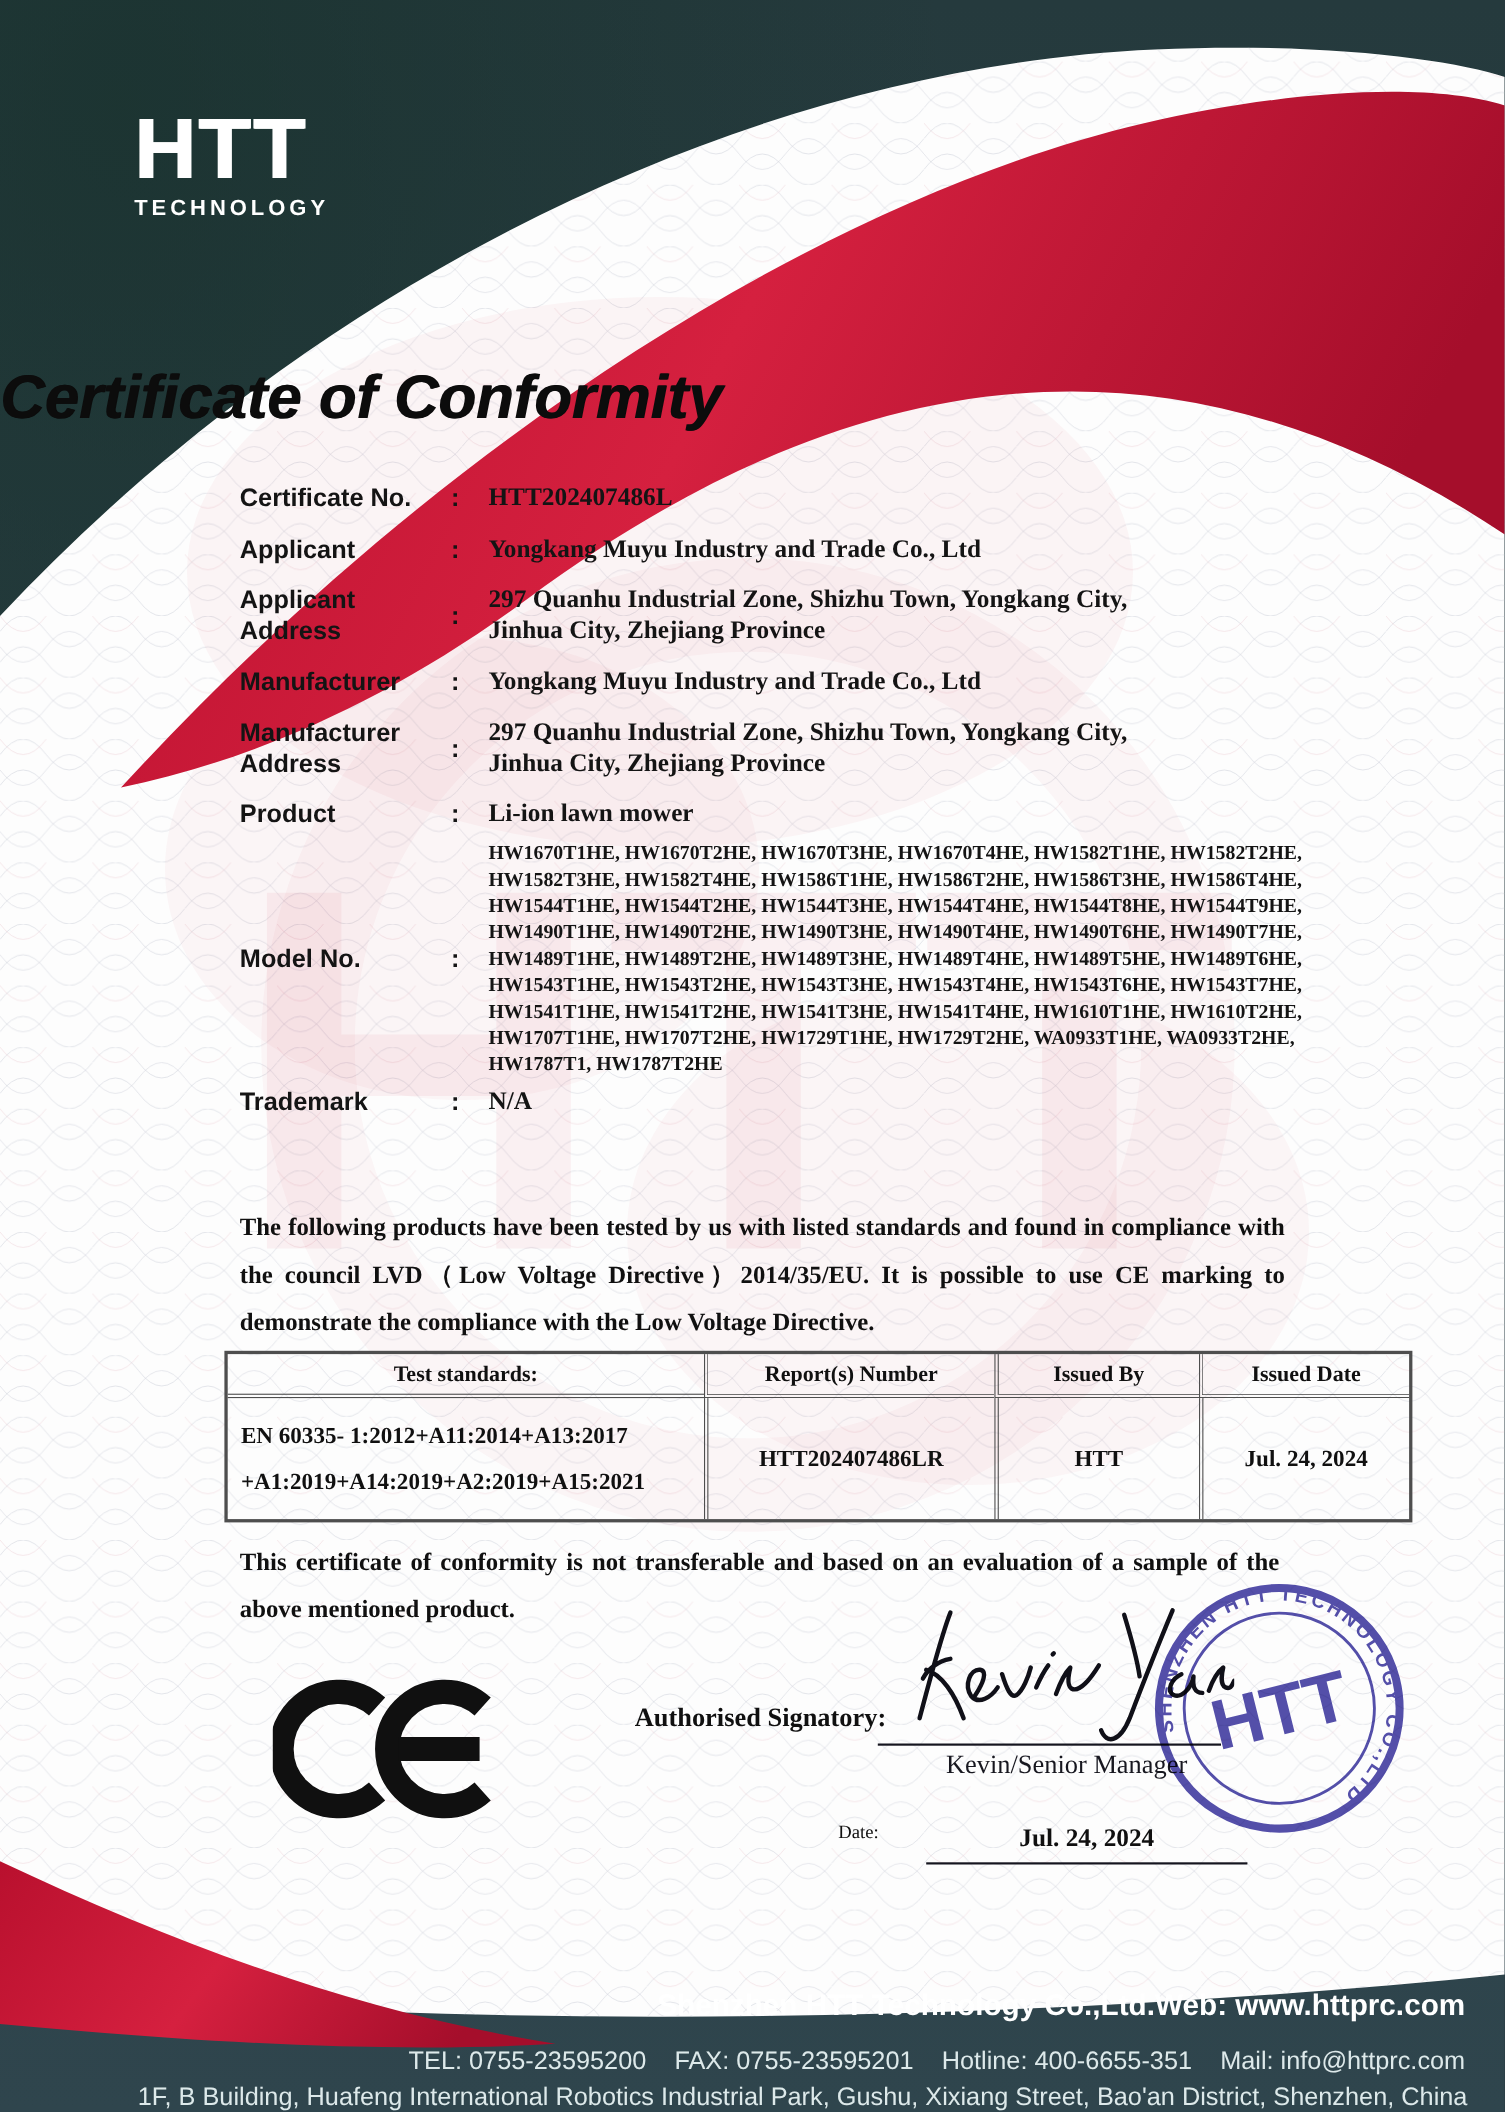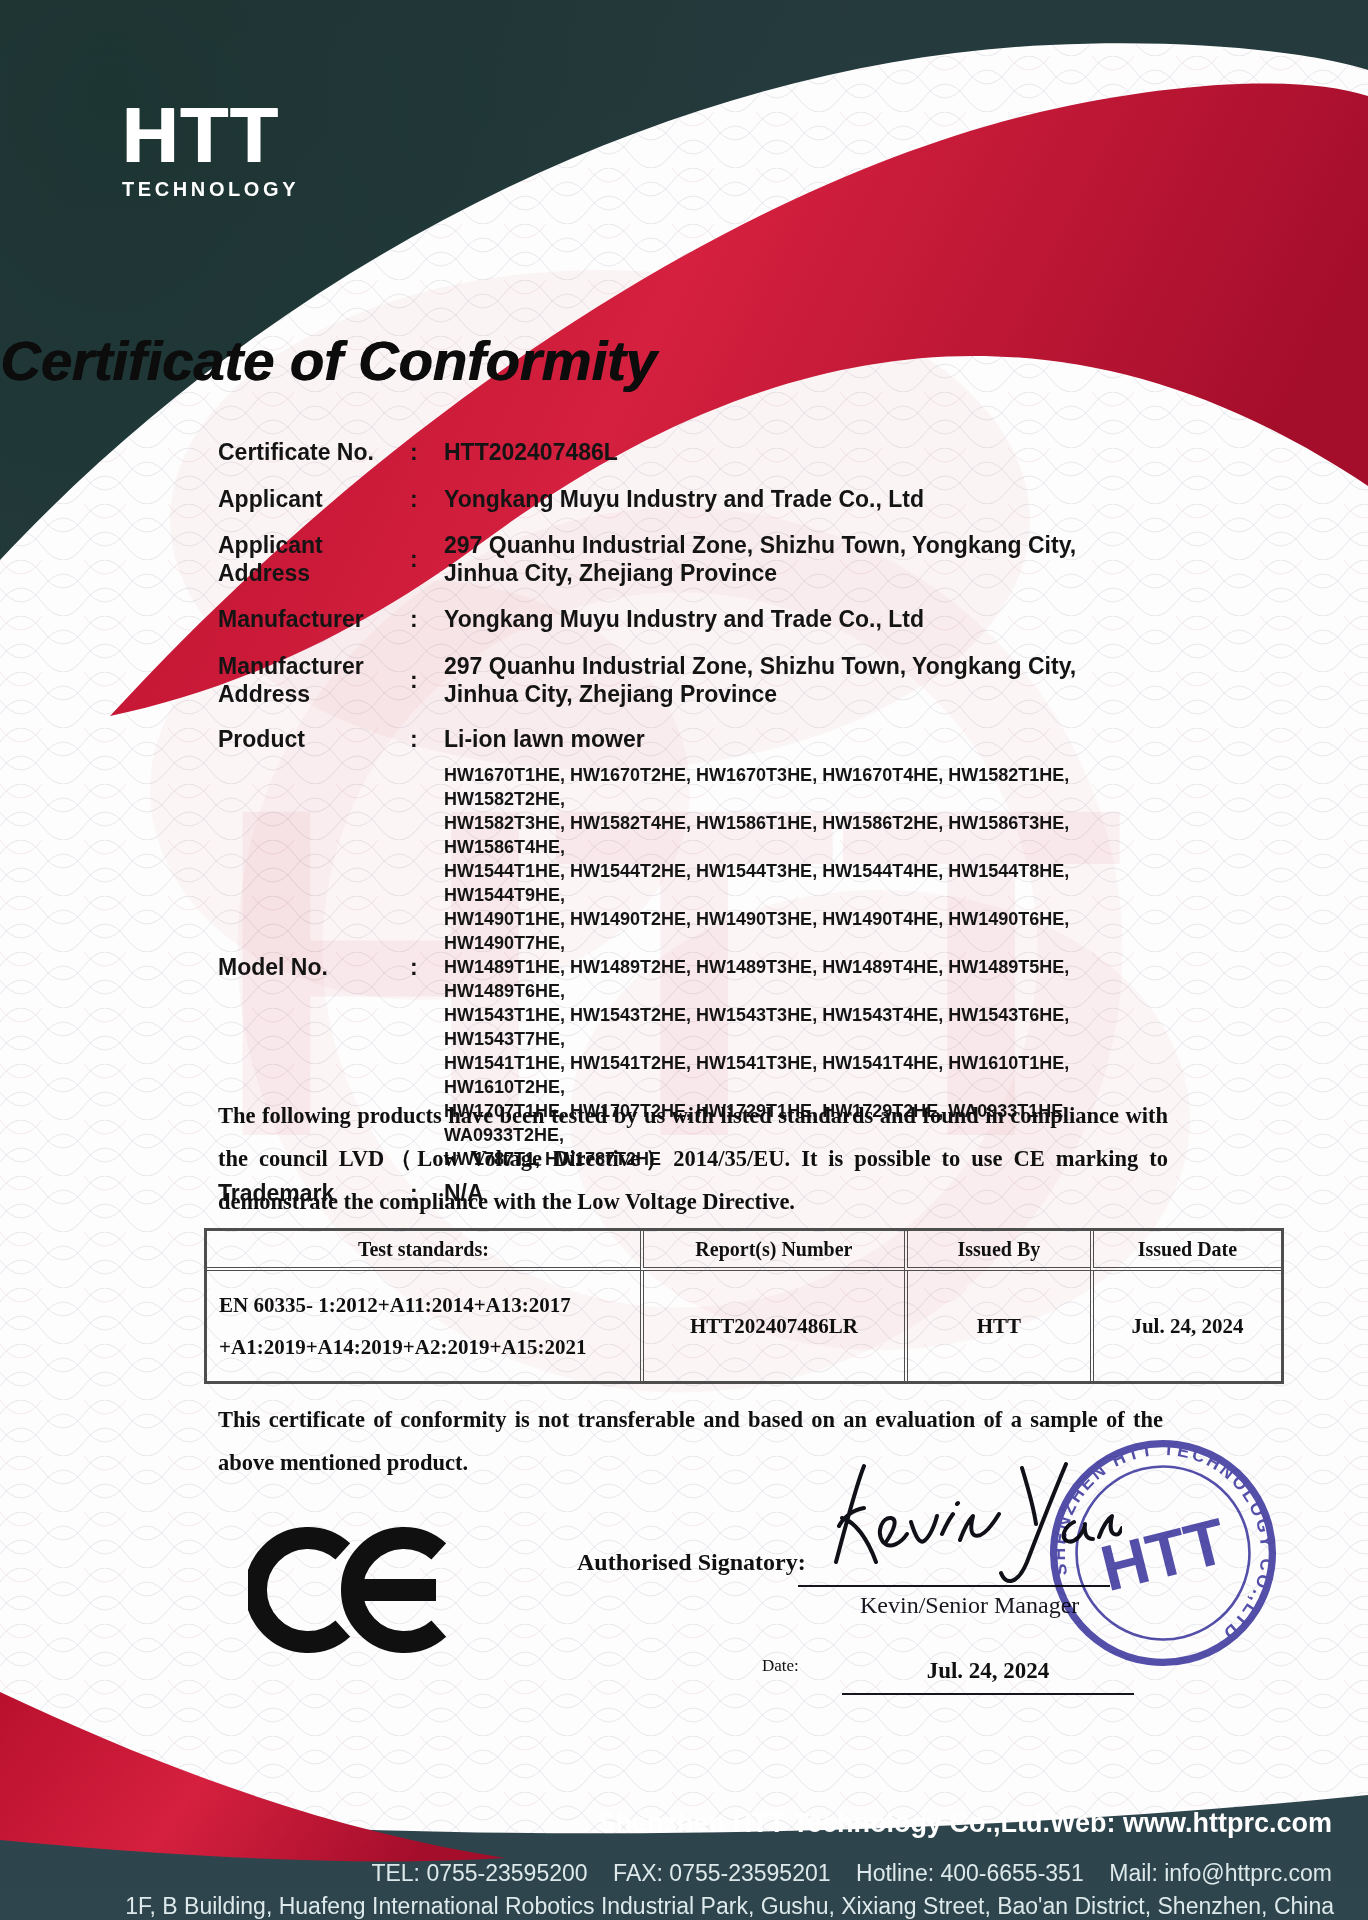--- a/index.html
+++ b/index.html
@@ -17,21 +17,21 @@
   
   #title{left:0;top:328px;width:1368px;text-align:left;color:#0c0c0c;
          font-size:56px;font-weight:bold;font-style:italic;letter-spacing:0px;
          text-shadow:1px 0 0 currentColor;}
 
   
   #fields{left:218px;top:438px;width:975px;display:flex;flex-direction:column;color:#141414;}
   .frow{display:flex;align-items:flex-start;}
   .flabel{width:192px;font-weight:bold;font-size:23px;line-height:28px;white-space:pre-line;}
   .fcolon{width:34px;font-weight:bold;font-size:23px;line-height:28px;}
-  .fvalue{flex:1;font-weight:bold;font-size:23px;line-height:28px;white-space:pre-line;}
+  .fvalue{flex:1;font-weight:bold;font-size:23px;line-height:28px;white-space:pre-line;font-family:Liberation Serif, serif;}
   .frow.mid .fcolon{align-self:center;}
   .frow.mid .flabel{align-self:center;}
   .frow.models .fvalue{font-size:18px;line-height:24px;letter-spacing:0px;}
 
   
   .serifblock{font-family:"Liberation Serif",serif;font-weight:bold;color:#101010;
               font-size:22.5px;line-height:43px;text-align:justify;}
   .serifblock.lastleft{text-align-last:left;}
   #statement{left:218px;top:1094px;width:950px;}
   #note{left:218px;top:1398px;width:945px;}

